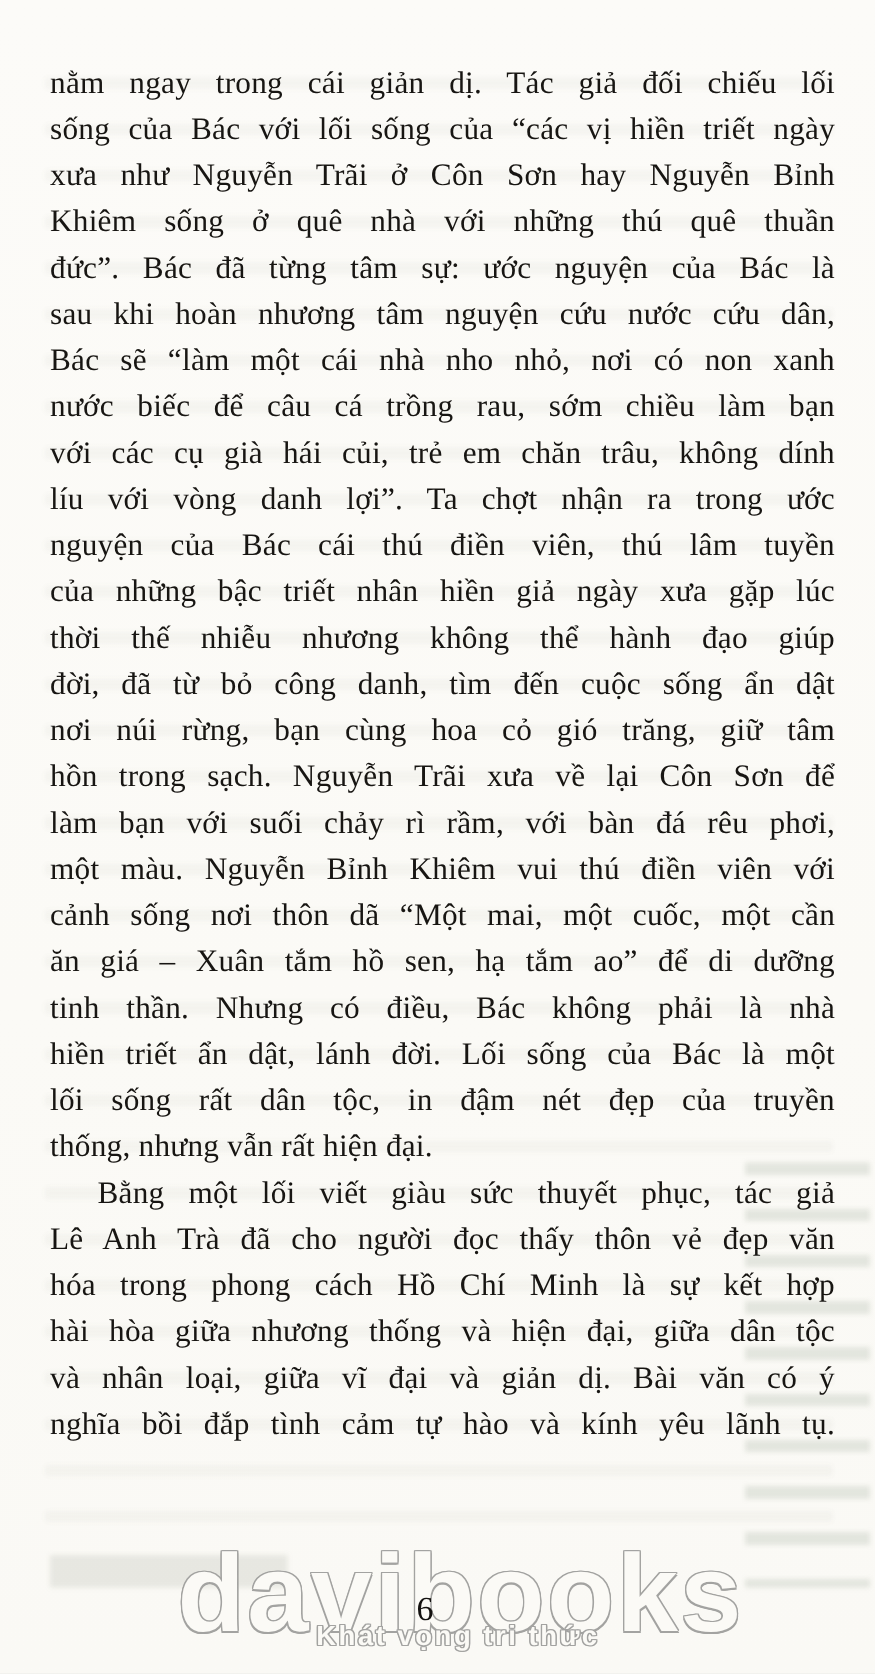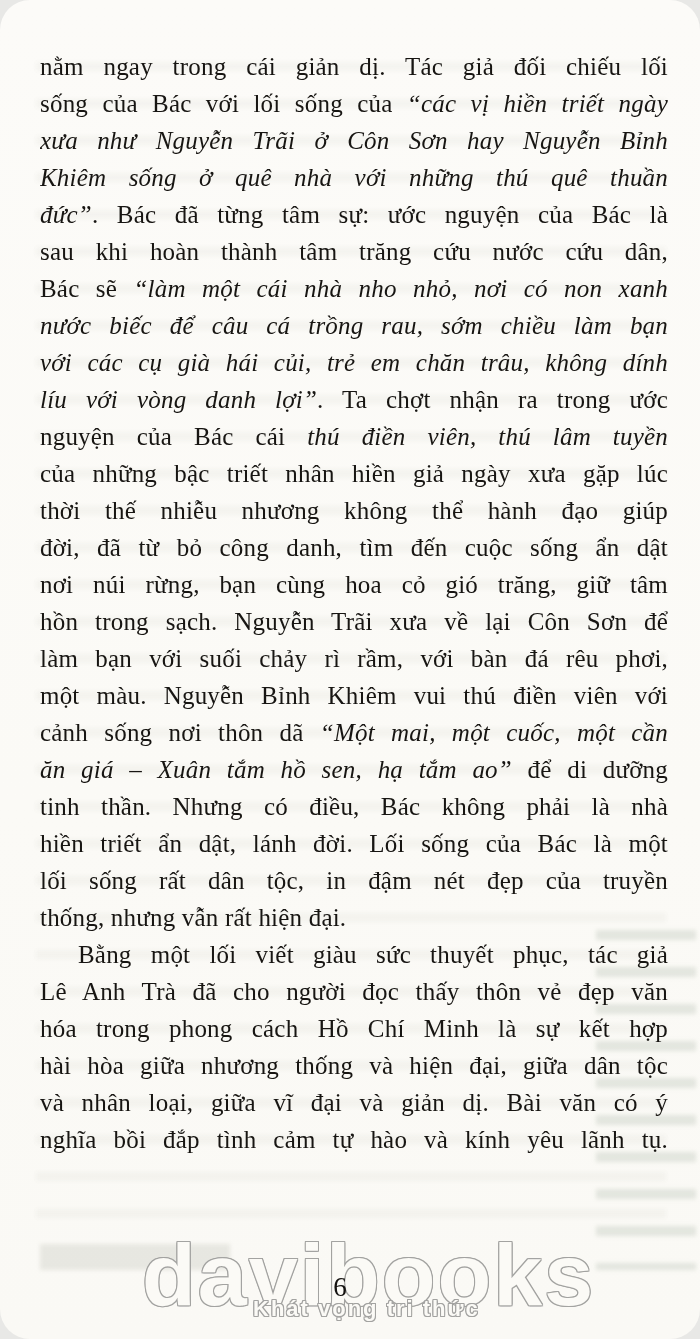--- a/index.html
+++ b/index.html
@@ -4,21 +4,20 @@
 <style>
   html,body { margin:0; padding:0; background:#e8e8e6; }
   .page {
     position:relative;
     width:700px; height:1339px;
     margin:0 auto;
     background:linear-gradient(180deg,#fcfbf8 0%, #fbfaf6 60%, #faf9f5 100%);
     overflow:hidden;
     font-family:"Liberation Serif","DejaVu Serif",serif;
     color:#171512;
-    border-radius:30px;
   }
 
   
   .bleed {
     position:absolute; pointer-events:none;
     filter:blur(2px);
   }
   .bleed-main {
     left:36px; top:62px; width:630px; height:1180px;
     background:repeating-linear-gradient(180deg,
@@ -39,21 +38,21 @@
     position:absolute; left:40px; top:48px; width:628px; z-index:2;
   }
   .line {
     height:37px; line-height:37px; font-size:25px;
     text-align:justify; text-align-last:justify;
     overflow:hidden; white-space:normal;
     letter-spacing:0.2px;
   }
   .line.no-just { text-align:center; text-align-last:left; }
   .line.indent { text-indent:38px; }
-  .it { font-style:italic; }
+  .it { }
 
   
   .wm {
     position:absolute; z-index:1; line-height:1; white-space:nowrap;
     font-family:"Liberation Sans","DejaVu Sans",sans-serif;
     font-weight:700;
     color:#fbfaf6;
     text-shadow:
       1px 0 #a3a3a1, -1px 0 #a3a3a1, 0 1px #a3a3a1, 0 -1px #a3a3a1,
       1px 1px #a3a3a1, -1px -1px #a3a3a1, 1px -1px #a3a3a1, -1px 1px #a3a3a1;
@@ -80,21 +79,21 @@
   <div class="bleed bleed-main"></div>
   <div class="bleed bleed-right"></div>
   <div class="bleed bleed-bottomleft"></div>
 
   <div class="text-block">
       <div class="line"><span>nằm ngay trong cái giản dị. Tác giả đối chiếu lối</span></div>
       <div class="line"><span>sống của Bác với lối sống của </span><span class="it">“các vị hiền triết ngày</span></div>
       <div class="line"><span class="it">xưa như Nguyễn Trãi ở Côn Sơn hay Nguyễn Bỉnh</span></div>
       <div class="line"><span class="it">Khiêm sống ở quê nhà với những thú quê thuần</span></div>
       <div class="line"><span class="it">đức”</span><span>. Bác đã từng tâm sự: ước nguyện của Bác là</span></div>
-      <div class="line"><span>sau khi hoàn thành tâm trăng cứu nước cứu dân,</span></div>
+      <div class="line"><span>sau khi hoàn nhương tâm nguyện cứu nước cứu dân,</span></div>
       <div class="line"><span>Bác sẽ </span><span class="it">“làm một cái nhà nho nhỏ, nơi có non xanh</span></div>
       <div class="line"><span class="it">nước biếc để câu cá trồng rau, sớm chiều làm bạn</span></div>
       <div class="line"><span class="it">với các cụ già hái củi, trẻ em chăn trâu, không dính</span></div>
       <div class="line"><span class="it">líu với vòng danh lợi”</span><span>. Ta chợt nhận ra trong ước</span></div>
       <div class="line"><span>nguyện của Bác cái </span><span class="it">thú điền viên, thú lâm tuyền</span></div>
       <div class="line"><span>của những bậc triết nhân hiền giả ngày xưa gặp lúc</span></div>
       <div class="line"><span>thời thế nhiễu nhương không thể hành đạo giúp</span></div>
       <div class="line"><span>đời, đã từ bỏ công danh, tìm đến cuộc sống ẩn dật</span></div>
       <div class="line"><span>nơi núi rừng, bạn cùng hoa cỏ gió trăng, giữ tâm</span></div>
       <div class="line"><span>hồn trong sạch. Nguyễn Trãi xưa về lại Côn Sơn để</span></div>

